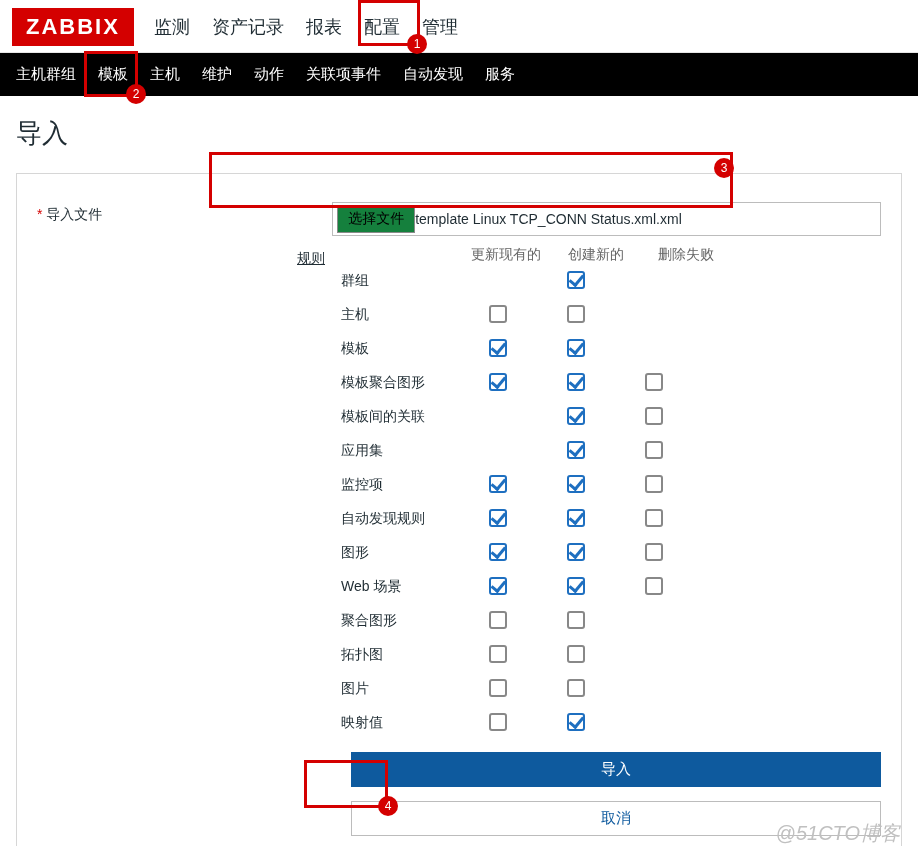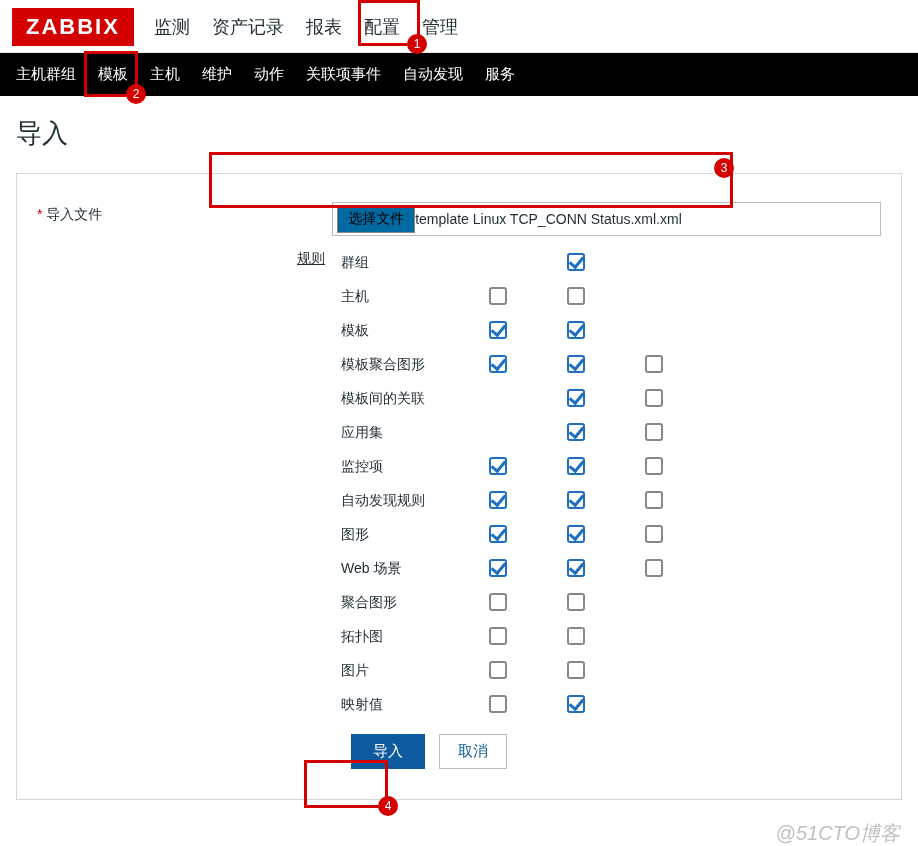--- a/index.html
+++ b/index.html
@@ -8,32 +8,32 @@
   .logo { background: #d40000; color: #fff; font-weight: bold; padding: 6px 14px; font-size: 22px; letter-spacing: 2px; }
   .top-menu { display: flex; gap: 22px; font-size: 18px; color: #1f2c33; align-items: center; }
   .top-menu span { cursor: pointer; }
   .submenu { background: #000000; display: flex; gap: 22px; padding: 12px 16px; color: #fff; font-size: 15px; }
   .submenu span { cursor: pointer; }
   .page-title { padding: 20px 16px 12px 16px; font-size: 26px; color: #1f2c33; }
   .content { margin: 10px 16px 60px 16px; border: 1px solid #d6d6d6; padding: 28px 20px 30px 20px; }
   .row { display: flex; align-items: flex-start; margin-bottom: 10px; }
   .label-col { width: 300px; padding-right: 12px; padding-top: 4px; color: #1f2c33; }
   .required::before { content: "* "; color: #d40000; }
-  .file-btn { border: 1px solid #8a8a8a; background: #0369a1; padding: 4px 10px; font-size: 14px; cursor: pointer; }
+  .file-btn { border: 1px solid #8a8a8a; background: #15803d; padding: 4px 10px; font-size: 14px; cursor: pointer; }
   .file-name { }
   .file-input-wrap { display: inline-flex; align-items: center; border: 1px solid #bcbcbc; padding: 2px 4px; width: 558px; }
   .rules-header { display: flex; gap: 12px; color: #666; font-size: 14px; margin-left: 130px; }
   .rules-header span { width: 66px; text-align: center; }
   .rule-row { display: flex; align-items: center; height: 34px; }
   .rule-label { width: 122px; padding-left: 4px; }
   .cb { width: 18px; height: 18px; border: 2px solid #888; border-radius: 3px; display: inline-block; position: relative; cursor: pointer; }
   .cb.checked { border-color: #1e6fc0; }
   .cb.checked::after { content: ""; position: absolute; left: 3px; top: -1px; width: 6px; height: 11px; border: solid #1e6fc0; border-width: 0 3px 3px 0; transform: rotate(40deg); }
   .cb-cell { width: 78px; text-align: center; }
-  .btns { margin-top: 12px; margin-left: 314px; display: flex; gap: 14px; }
+  .btns { margin-top: 12px; margin-left: 314px; display: flex; gap: 14px; flex-direction: column; }
   .btn-primary { background: #0e5a9e; color: #fff; border: none; padding: 8px 22px; font-size: 15px; cursor: pointer; }
   .btn-secondary { background: #fff; color: #0e5a9e; border: 1px solid #bcbcbc; padding: 7px 18px; font-size: 15px; cursor: pointer; }
   .annot-box { position: absolute; border: 3px solid #d40000; pointer-events: none; }
   .annot-num { position: absolute; width: 20px; height: 20px; background: #d40000; color: #fff; border-radius: 50%; font-size: 12px; display: flex; align-items: center; justify-content: center; pointer-events: none; }
   .watermark { position: absolute; right: 18px; top: 820px; color: #c0c0c0; font-size: 20px; font-style: italic; }
   .rules-block { display: flex; }
   .rules-left { width: 300px; text-align: right; padding-right: 12px; padding-top: 4px; text-decoration: underline; }
   .rules-right { }
 </style>
 </head>
@@ -69,20 +69,25 @@
     <div class="label-col required">导入文件</div>
     <div class="file-input-wrap">
       <button class="file-btn">选择文件</button>
       <span class="file-name">template Linux TCP_CONN Status.xml.xml</span>
     </div>
   </div>
 
   <div class="rules-block">
     <div class="rules-left">规则</div>
     <div class="rules-right">
+      <div class="rules-header">
+        <span style="width:78px">更新现有的</span>
+        <span style="width:78px">创建新的</span>
+        <span style="width:78px">删除失败</span>
+      </div>
       <div id="rules-body">
           <div class="rule-row">
             <div class="rule-label">群组</div>
             <div class="cb-cell"></div>
             <div class="cb-cell"><span class="cb checked"></span></div>
             <div class="cb-cell"></div>
           </div>
           <div class="rule-row">
             <div class="rule-label">主机</div>
             <div class="cb-cell"><span class="cb"></span></div>

